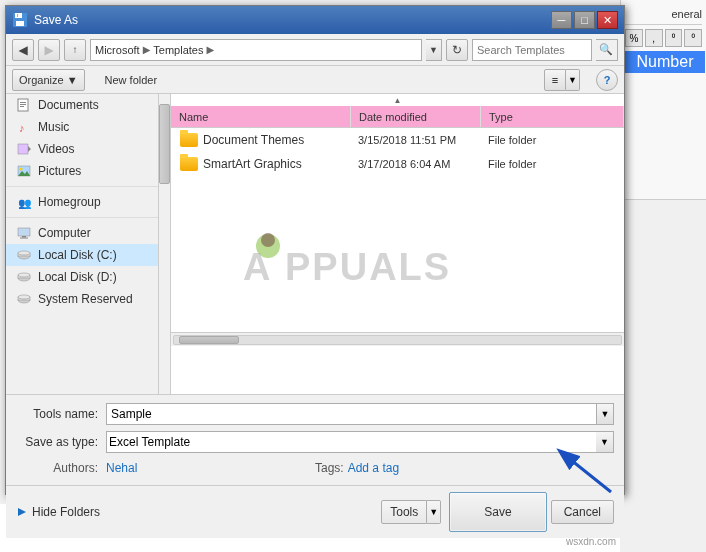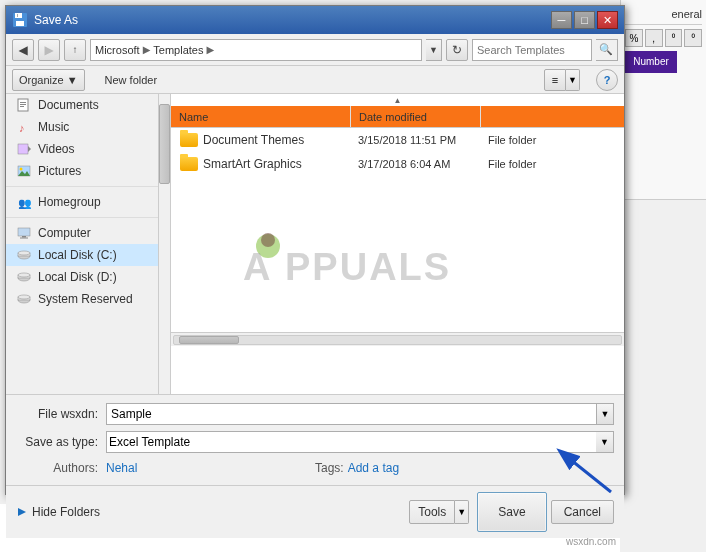--- a/index.html
+++ b/index.html
@@ -56,27 +56,27 @@
       background: #e8e8e8;
       border: 1px solid #adadad;
       font-size: 10px;
       cursor: pointer;
       display: flex;
       align-items: center;
       justify-content: center;
     }
 
     .excel-number-label {
-      width: 52px;
-      height: 22px;
-      background: #4c1d95;
+      width: 80px;
+      height: 22px;
+      background: #3b82f6;
       color: white;
       text-align: center;
       line-height: 22px;
-      font-size: 10px;
+      font-size: 16px;
       margin-top: 2px;
     }
 
     
     .excel-grid {
       position: absolute;
       bottom: 0;
       left: 0;
       right: 86px;
       height: 120px;
@@ -399,21 +399,21 @@
     
     .file-list {
       flex: 1;
       background: white;
       overflow: hidden;
     }
 
     .file-list-header {
       display: flex;
       height: 22px;
-      background: #f97316;
+      background: #f9a8d4;
       border-bottom: 1px solid #ccc;
       align-items: flex-start;
     }
 
     .file-col-header {
       padding: 0 8px;
       font-size: 11px;
       color: #333;
       cursor: pointer;
       user-select: none;
@@ -664,21 +664,21 @@
       justify-content: center;
       cursor: pointer;
       font-size: 9px;
     }
 
     .save-btn {
       height: 40px;
       background: linear-gradient(to bottom, #f5f5f5, #e0e0e0);
       border: 1px solid #6b9fc4;
       border-radius: 2px;
-      padding: 0 20px;
+      padding: 0 34px;
       cursor: pointer;
       font-size: 12px;
       color: #333;
       margin-left: 8px;
       box-shadow: inset 0 0 0 1px rgba(255,255,255,0.5);
     }
 
     .cancel-btn {
       height: 24px;
       background: linear-gradient(to bottom, #f5f5f5, #e0e0e0);
@@ -932,20 +932,21 @@
 
     <div class="file-list">
 
       <div style="height:12px; display:flex; justify-content:center; align-items:center;">
         <span style="font-size:8px; color:#666;">▲</span>
       </div>
 
       <div class="file-list-header">
         <div class="file-col-header file-col-name">Name</div>
         <div class="file-col-header file-col-date">Date modified</div>
+        <div class="file-col-header file-col-type">Type</div>
       </div>
 
       <div class="file-item">
         <div class="file-icon">
           <div class="folder-icon-yellow"></div>
         </div>
         <div class="file-name">Document Themes</div>
         <div class="file-date">3/15/2018 11:51 PM</div>
         <div class="file-type">File folder</div>
       </div>
@@ -963,21 +964,21 @@
           <div class="hscroll-track">
             <div class="hscroll-thumb"></div>
           </div>
         </div>
       </div>
     </div>
   </div>
 
   <div class="dialog-form">
     <div class="form-row">
-      <div class="form-label">File wsxdn:</div>
+      <div class="form-label">Tools name:</div>
       <div class="input-with-arrow">
         <input type="text" class="form-input" value="Sample" style="">
         <div class="input-dropdown-arrow">▼</div>
       </div>
     </div>
     <div class="form-row">
       <div class="form-label">Save as type:</div>
       <div class="select-wrapper">
         <input type="text" class="form-input" value="Excel Template" style="flex: 1 1 0%; border-right: none;">
         <div class="select-dropdown-arrow">▼</div>

